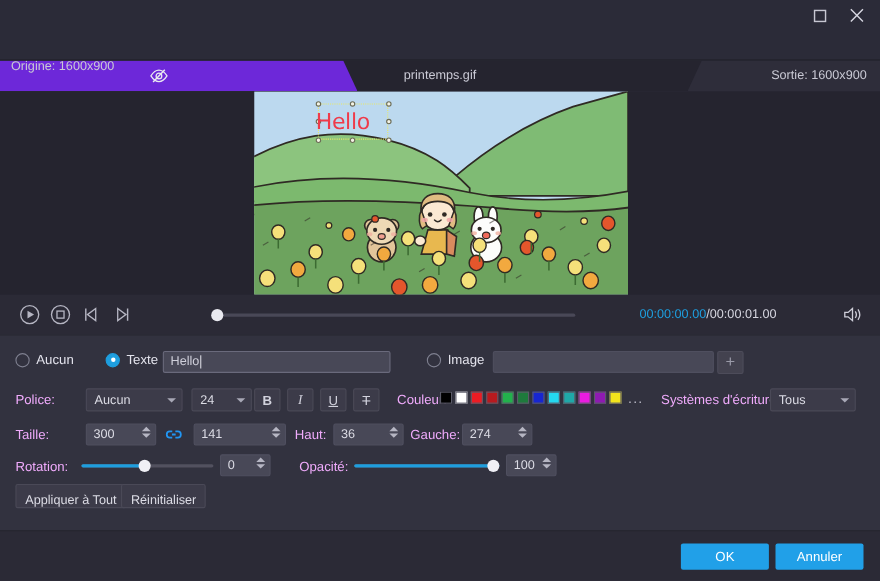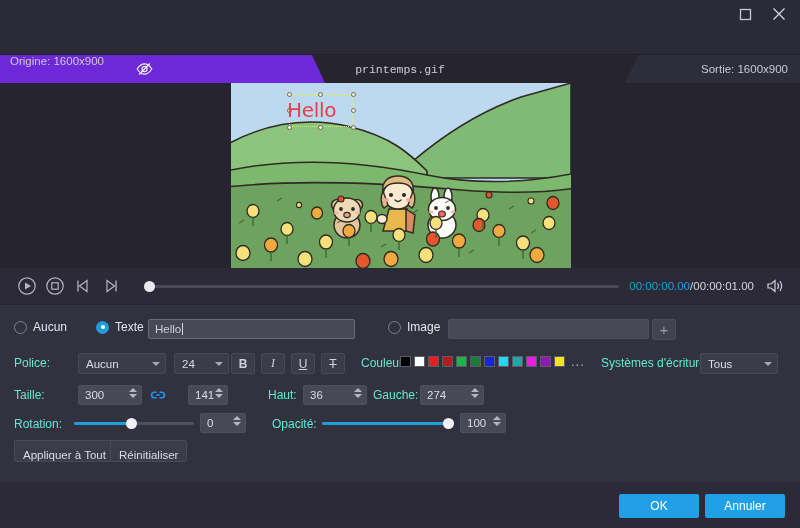--- a/index.html
+++ b/index.html
@@ -39,57 +39,57 @@
     position: absolute; right: 0; top: 0; height: 28px; width: 175px;
     background: #2e2d3a; display: flex; align-items: center; justify-content: flex-end;
     clip-path: polygon(13px 0, 175px 0, 175px 28px, 0 28px);
   }
   .origine { margin-left: 10px; font-size: 11.5px; color: #c9c9d4; }
   .sortie { margin-right: 12px; font-size: 11.5px; color: #c9c9d4; }
   .eye-toggle { position: absolute; left: 133px; top: 4px; width: 22px; height: 20px;
                 display: flex; align-items: center; justify-content: center; cursor: pointer; color: #e4e4ec; }
   .filename { position: absolute; left: 0; right: 0; top: 0; height: 28px;
               display: flex; align-items: center; justify-content: center;
-              font-size: 11.5px; color: #cbcbd6; pointer-events: none; font-family: Liberation Mono, monospace; }
+              font-size: 11.5px; color: #cbcbd6; pointer-events: none; }
 
   
   .preview-area { position: absolute; top: 83px; left: 0; width: 800px; height: 185px;
                   background: #25242f; }
   .video-frame { position: absolute; left: 231px; top: 0px; width: 340px; height: 185px;
                  overflow: hidden; }
   .video-frame svg { display: block; width: 340px; height: 185px; }
   .wm-box { position: absolute; left: 289px; top: 11px; width: 64px; height: 33px;
             border: 1px dotted #e8e86a; }
   .wm-handle { position: absolute; width: 5px; height: 5px; background: #f4f4e6;
                border: 1px solid #6b6b55; border-radius: 50%; }
   .wm-text { position: absolute; left: 287px; top: 14px; width: 70px;
              font-family: "DejaVu Sans", sans-serif; font-size: 20px; color: #ef3b4a;
              line-height: 26px; letter-spacing: -0.3px; }
 
   
   .playerbar { position: absolute; top: 268px; left: 0; width: 800px; height: 36px;
-               background: #2b2a36; display: flex; align-items: center; }
+               background: #2b2a36; display: flex; align-items: center; gap: 48px; }
   .pb-btns { display: flex; align-items: center; gap: 6px; margin-left: 16px; }
   .pb-btn { width: 22px; height: 22px; display: flex; align-items: center; justify-content: center;
             cursor: pointer; color: #b5b5c2; }
   .seek-wrap { position: relative; flex: 1; height: 36px; margin-left: 22px; margin-right: 10px; }
   .seek-track { position: absolute; left: 0; right: 0; top: 17px; height: 3px;
                 background: #494857; border-radius: 2px; }
   .seek-thumb { position: absolute; left: 0px; top: 13px; width: 11px; height: 11px;
                 border-radius: 50%; background: #e9e9f0; cursor: pointer; }
   .timecode { font-size: 11.5px; color: #d6d6e0; white-space: nowrap; margin-right: 8px;
               font-family: "Liberation Sans", sans-serif; }
   .timecode .cur { color: #1e9ede; }
   .vol-btn { width: 26px; height: 22px; display: flex; align-items: center; justify-content: center;
              margin-right: 12px; cursor: pointer; color: #cfcfda; }
 
   
   .settings { position: absolute; top: 304px; left: 0; width: 800px; height: 178px;
               background: #32323f; border-top: 1px solid #262630; }
-  .lbl { font-size: 12px; color: #5eead4; text-align: right; }
+  .lbl { font-size: 12px; color: #f0abfc; text-align: right; }
 
   .radio { display: inline-flex; align-items: center; cursor: pointer; }
   .radio .dot { width: 13px; height: 13px; border-radius: 50%; border: 1.5px solid #7f8090;
                 background: #32323f; margin-right: 6px; position: relative; }
   .radio.on .dot { border-color: #1e9ede; background: #1e9ede; }
   .radio.on .dot::after { content: ""; position: absolute; left: 3.5px; top: 3.5px;
                           width: 4px; height: 4px; border-radius: 50%; background: #fff; }
   .radio .txt { font-size: 12px; color: #e3e3ec; font-weight: normal; }
 
   .textbox { background: #484857; border: 1px solid #4f4f5f; border-radius: 2px;
@@ -425,21 +425,21 @@
           <span class="down"></span>
         </span>
     </div>
     <div style="position:absolute;left:150px;top:82px;width:16px;height:16px;display:flex;align-items:center;justify-content:center;cursor:pointer">
       <svg width="16" height="12" viewBox="0 0 16 12">
         <path d="M6.3 6 L9.7 6" stroke="#2196f3" stroke-width="1.6"></path>
         <path d="M6.6 3.2 L4.4 3.2 A2.8 2.8 0 0 0 4.4 8.8 L6.6 8.8" fill="none" stroke="#2196f3" stroke-width="1.6"></path>
         <path d="M9.4 3.2 L11.6 3.2 A2.8 2.8 0 0 1 11.6 8.8 L9.4 8.8" fill="none" stroke="#2196f3" stroke-width="1.6"></path>
       </svg>
     </div>
-    <div class="spin" style="position:absolute;left:188px;top:80px;width:40px">
+    <div class="spin" style="position:absolute;left:176px;top:80px;width:84px">
       <span>141</span>
       <span class="arrows">
           <span class="up"></span>
           <span class="down"></span>
         </span>
     </div>
 
     <span class="lbl" style="position:absolute;left:268px;top:83px">Haut:</span>
     <div class="spin" style="position:absolute;left:303px;top:80px;width:64px">
       <span>36</span>

